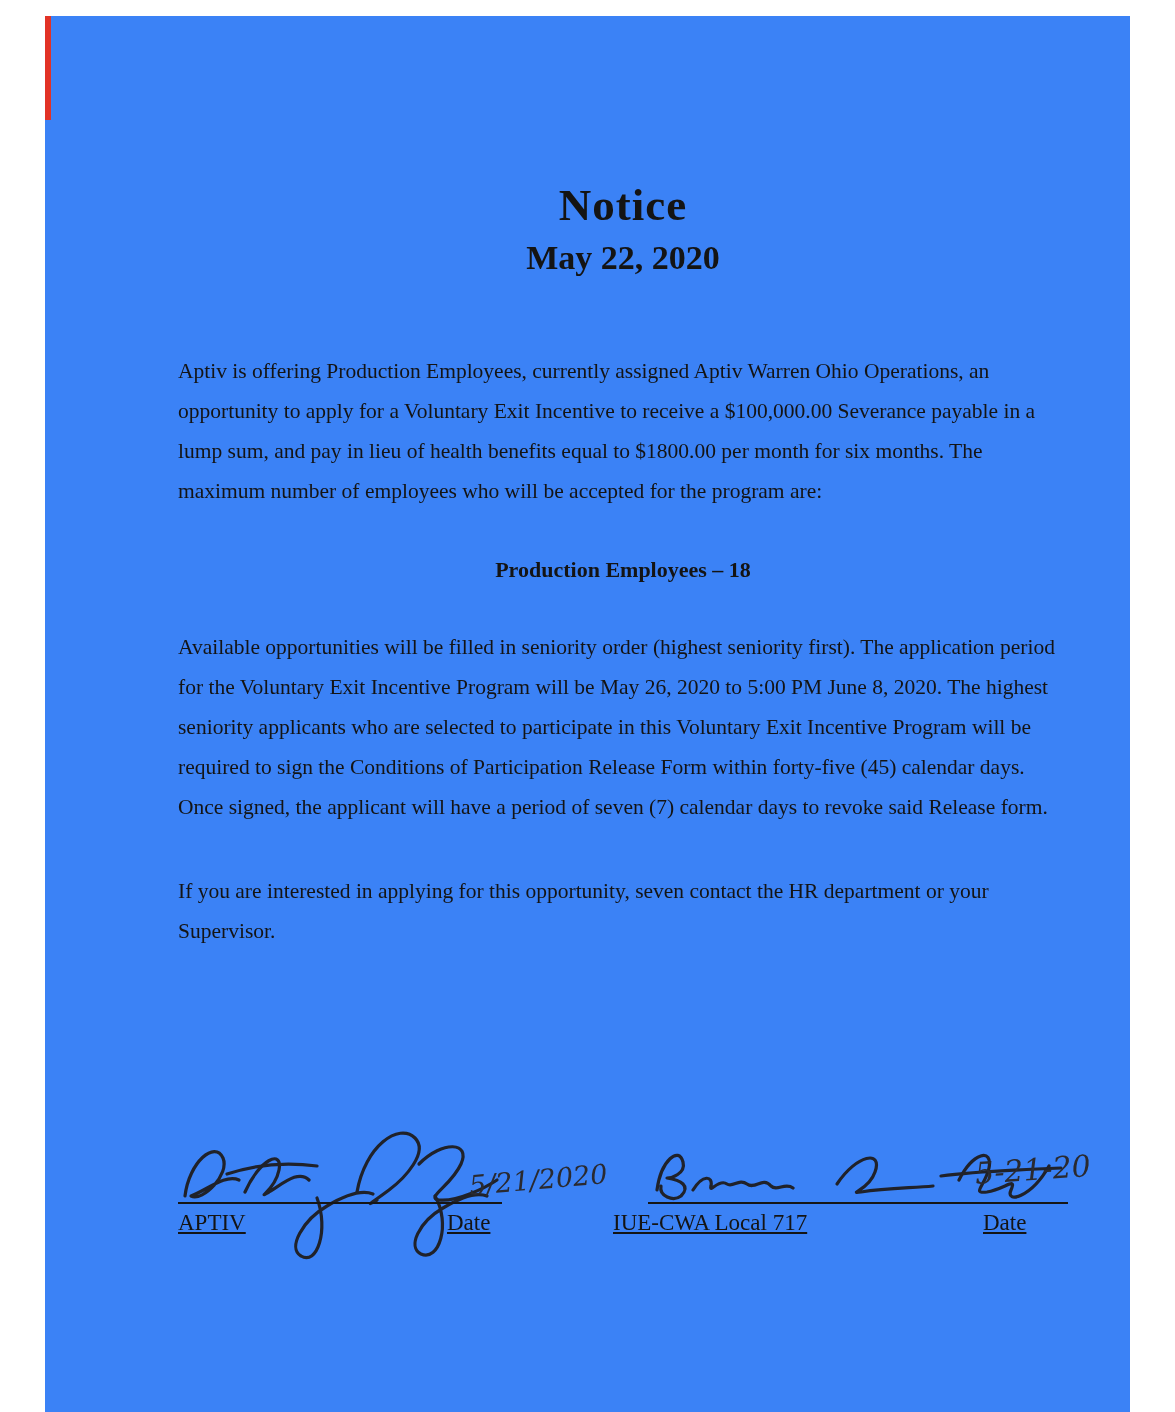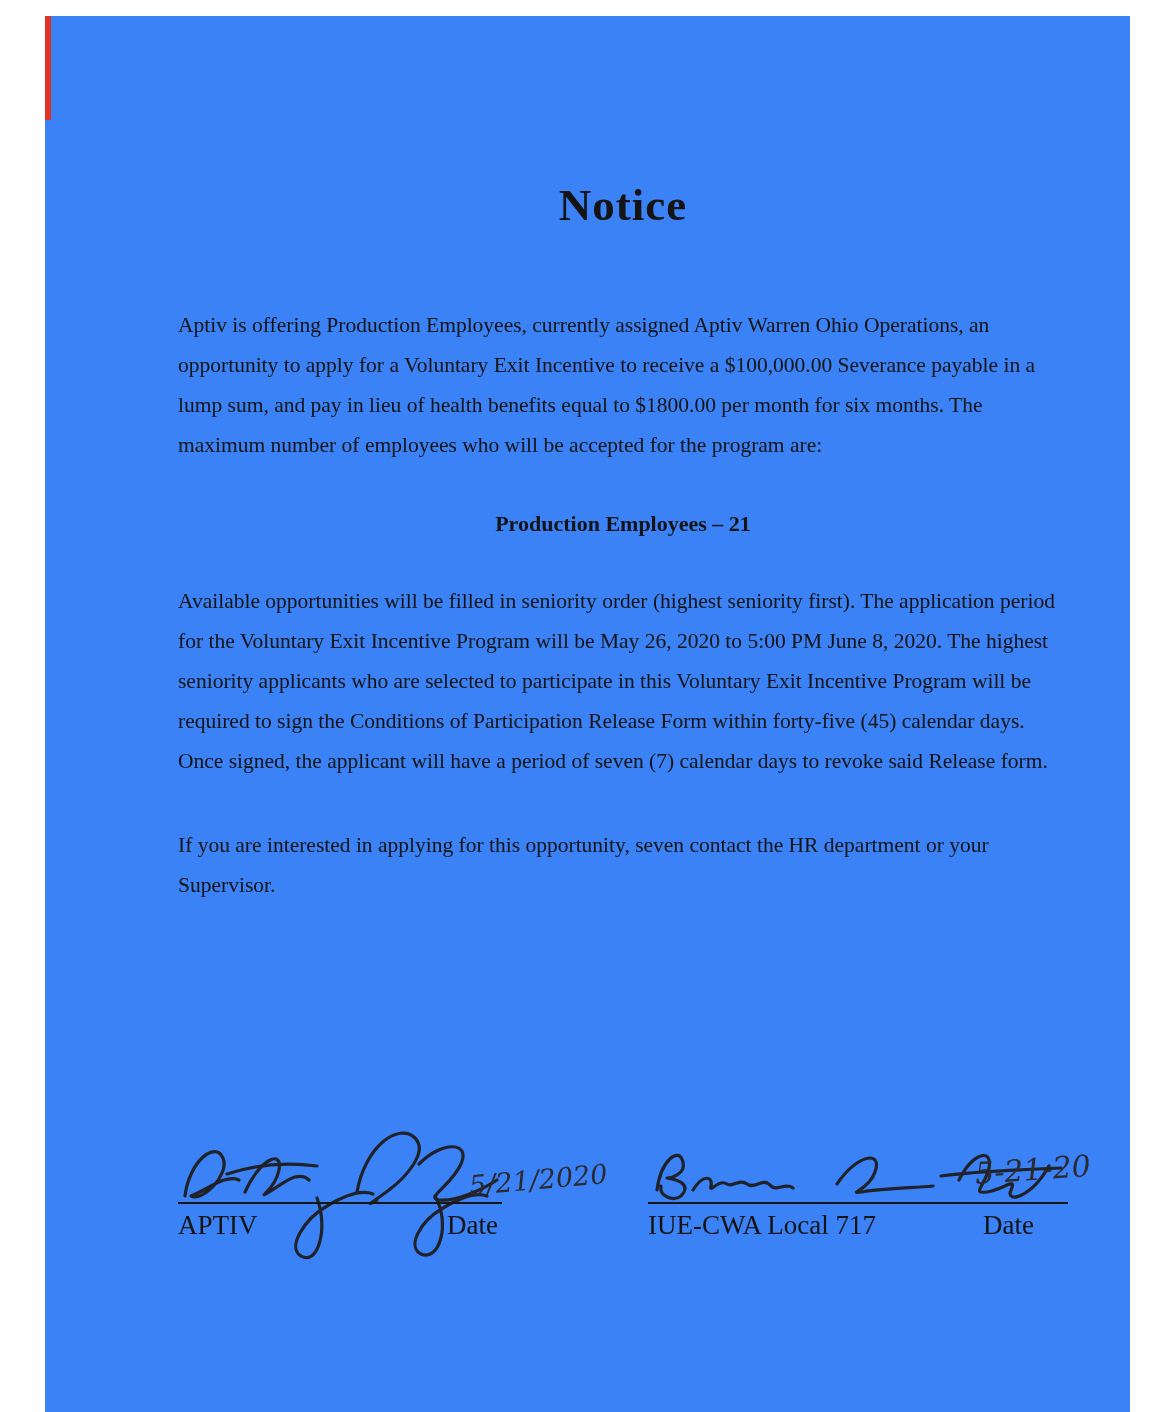--- a/index.html
+++ b/index.html
@@ -61,26 +61,27 @@
   .sig-line {
     position: absolute;
     border-top: 2px solid #161616;
     height: 0;
   }
   .sig-line-left  { left: 133px; top: 1186px; width: 324px; }
   .sig-line-right { left: 603px; top: 1186px; width: 420px; }
 
   .sig-label {
     position: absolute;
-    font-size: 27px;
+    font-size: 23px;
     color: #141414;
+    text-decoration: underline;
   }
   .lbl-aptiv { left: 133px; top: 1194px; }
   .lbl-date-left { left: 402px; top: 1194px; }
-  .lbl-union { left: 603px; top: 1194px; }
+  .lbl-union { left: 568px; top: 1194px; }
   .lbl-date-right { left: 938px; top: 1194px; }
 
   .hand-date {
     position: absolute;
     font-family: "DejaVu Serif", serif;
     font-style: italic;
     color: #2a2a30;
   }
   .hand-date-left {
     left: 424px; top: 1148px;
@@ -108,25 +109,26 @@
 <body>
 
 <div class="page">
 
   <div class="scan-strip"></div>
 
   <div class="content">
 
     <div class="title-block">
       <div class="title">Notice</div>
+      <div class="date-line">May 22, 2020</div>
     </div>
 
     <p class="para p1">Aptiv is offering Production Employees, currently assigned Aptiv Warren Ohio Operations, an opportunity to apply for a Voluntary Exit Incentive to receive a $100,000.00 Severance payable in a lump sum, and pay in lieu of health benefits equal to $1800.00 per month for six months.  The maximum number of employees who will be accepted for the program are:</p>
 
-    <div class="center-heading">Production Employees – 21</div>
+    <div class="center-heading">Production Employees – 18</div>
 
 
     <p class="para p3">Available opportunities will be filled in seniority order (highest seniority first).  The application period for the Voluntary Exit Incentive Program will be May 26, 2020 to 5:00 PM June 8, 2020.  The highest seniority applicants who are selected to participate in this Voluntary Exit Incentive Program will be required to sign the Conditions of Participation Release Form within forty-five (45) calendar days.  Once signed, the applicant will have a period of seven (7) calendar days to revoke said Release form.</p>
 
     <p class="para p4">If you are interested in applying for this opportunity, seven contact the HR department or your Supervisor.</p>
 
   </div>
 
   <svg class="sig-svg sig-svg-left" width="430" height="180" viewBox="0 0 430 180">
     <path d="M18,92 C22,58 48,36 56,54 C63,70 36,98 24,92 C40,86 58,70 72,76"></path>

